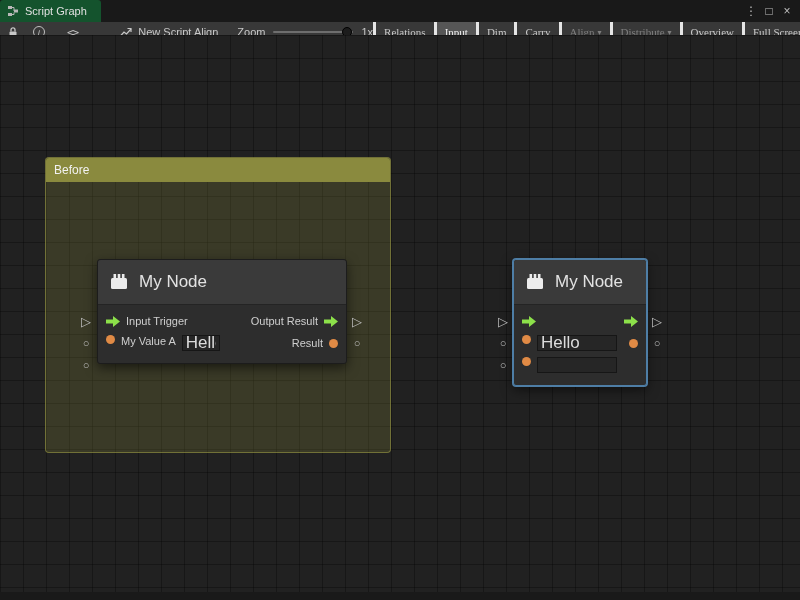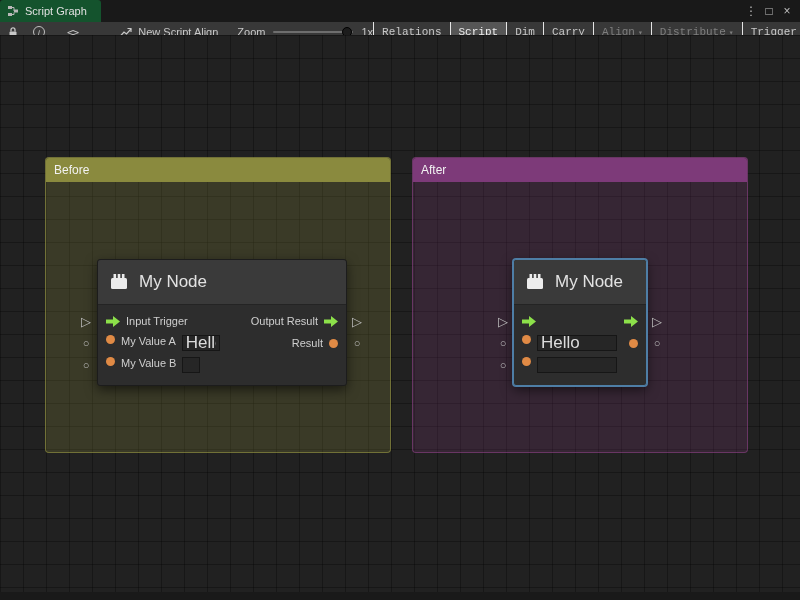--- a/index.html
+++ b/index.html
@@ -24,22 +24,22 @@
   .tb-sep{width:1px;background:#2c2c2c;margin:3px 4px}
   .code-glyph{font-family:"DejaVu Sans Mono",monospace;font-size:11px;letter-spacing:-1px}
   .newgraph{display:flex;align-items:center;gap:6px;padding:0 8px;margin-left:26px;cursor:pointer}
   .zoom-wrap{display:flex;align-items:center;gap:8px;margin-left:11px}
   .zoom-slider{position:relative;width:80px;height:12px;cursor:pointer}
   .zoom-track{position:absolute;left:0;right:0;top:5px;height:2px;background:#6e6e6e;border-radius:1px}
   .zoom-handle{position:absolute;right:1px;top:1px;width:10px;height:10px;border-radius:50%;
     background:#1c1c1c;border:1px solid #000}
   .tb-buttons{margin-left:auto;display:flex;align-items:stretch}
   .tb-btn{display:flex;align-items:center;gap:3px;background:transparent;border:none;
-    border-left:1px solid #e5e5e5;color:#c8c8c8;font-size:11px;padding:0 8px;cursor:pointer;
-    font-family:Liberation Mono, monospace;white-space:nowrap}
+    border-left:3px solid #e5e5e5;color:#c8c8c8;font-size:11px;padding:0 8px;cursor:pointer;
+    font-family:Liberation Serif, serif;white-space:nowrap}
   .tb-btn.active{background:#565656;color:#eeeeee}
   .tb-btn.disabled{color:#7f7f7f;cursor:default}
   .caret{font-size:8px;margin-top:1px}
 
   
   .canvas{position:absolute;top:35px;left:0;width:800px;height:557px;background-color:#212121;
     background-image:
       linear-gradient(to right, rgba(0,0,0,.30) 1px, transparent 1px),
       linear-gradient(to bottom, rgba(0,0,0,.30) 1px, transparent 1px);
     background-size:23px 23px;overflow:hidden}
@@ -132,46 +132,41 @@
       <span>Zoom</span>
       <span class="zoom-slider">
         <span class="zoom-track"></span>
         <span class="zoom-handle"></span>
       </span>
       <span>1x</span>
     </span>
 
     <span class="tb-buttons">
       <button class="tb-btn">Relations</button>
-      <button class="tb-btn active">Script</button>
+      <button class="tb-btn active">Input</button>
       <button class="tb-btn">Dim</button>
       <button class="tb-btn">Carry</button>
       <button class="tb-btn disabled">
         <span>Align</span>
         <span class="caret">▾</span>
       </button>
       <button class="tb-btn disabled">
         <span>Distribute</span>
         <span class="caret">▾</span>
       </button>
-      <button class="tb-btn">Trigger</button>
+      <button class="tb-btn">Overview</button>
       <button class="tb-btn">Full Screen</button>
     </span>
   </div>
 
   <div class="canvas">
 
     <div class="group group-before">
       <div class="group-header">
         <span>Before</span>
-      </div>
-    </div>
-    <div class="group group-after">
-      <div class="group-header">
-        <span>After</span>
       </div>
     </div>
 
     <div class="node node-before">
       <div class="node-header">
         <span style="display:flex">
           <svg width="22" height="22" viewBox="0 0 22 22">
             <rect x="3" y="7" width="16" height="11" rx="1.5" fill="#ececec"></rect>
             <rect x="5.5" y="3" width="2.6" height="5" fill="#ececec"></rect>
             <rect x="9.7" y="3" width="2.6" height="5" fill="#ececec"></rect>
@@ -203,27 +198,20 @@
           <span class="pleft">
             <span class="dot"></span>
             <span>My Value A</span>
             <input class="field w38" value="Hello" style="">
           </span>
           <span class="pright">
             <span>Result</span>
             <span class="dot"></span>
           </span>
         </div>
-        <div class="port-row">
-          <span class="pleft">
-            <span class="dot"></span>
-            <span>My Value B</span>
-            <input class="field w18" value="" style="">
-          </span>
-        </div>
       </div>
     </div>
 
     <div class="node node-after selected">
       <div class="node-header">
         <span style="display:flex">
           <svg width="22" height="22" viewBox="0 0 22 22">
             <rect x="3" y="7" width="16" height="11" rx="1.5" fill="#ececec"></rect>
             <rect x="5.5" y="3" width="2.6" height="5" fill="#ececec"></rect>
             <rect x="9.7" y="3" width="2.6" height="5" fill="#ececec"></rect>

